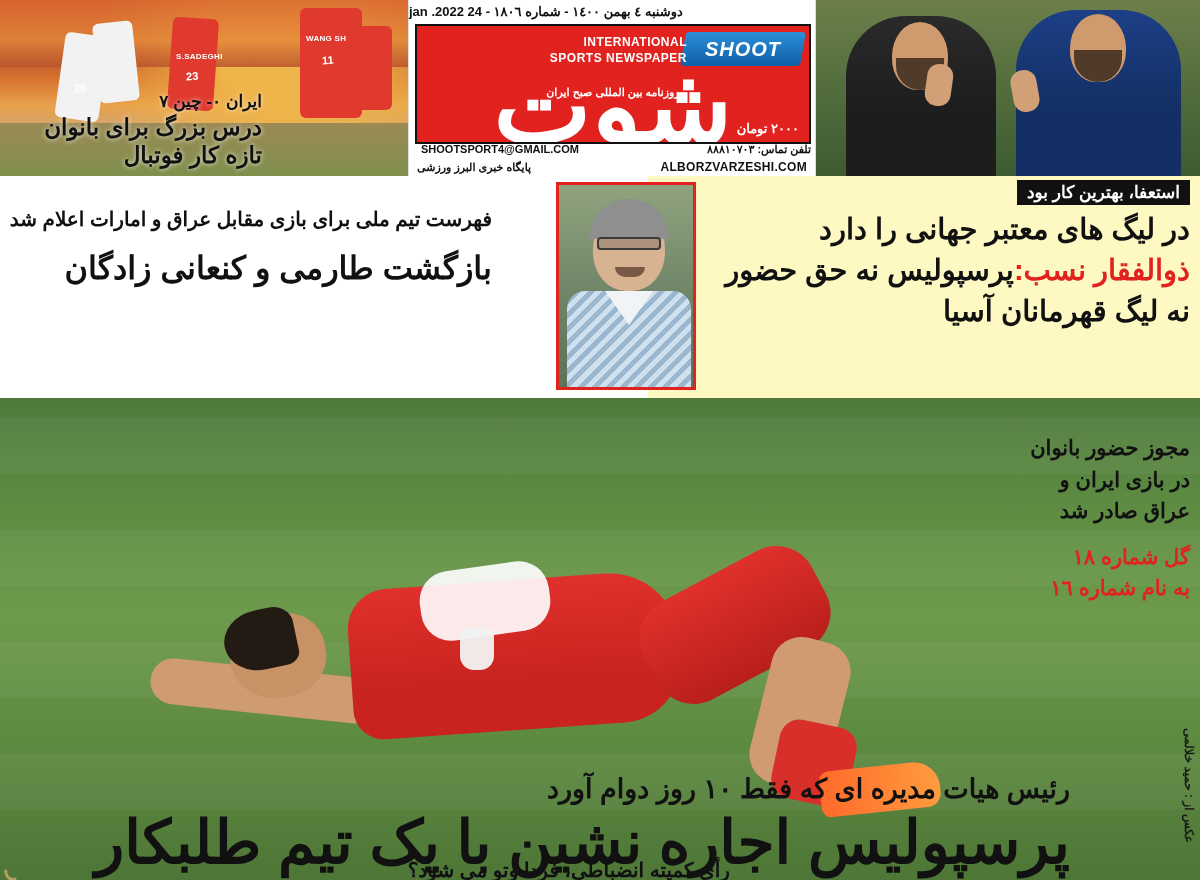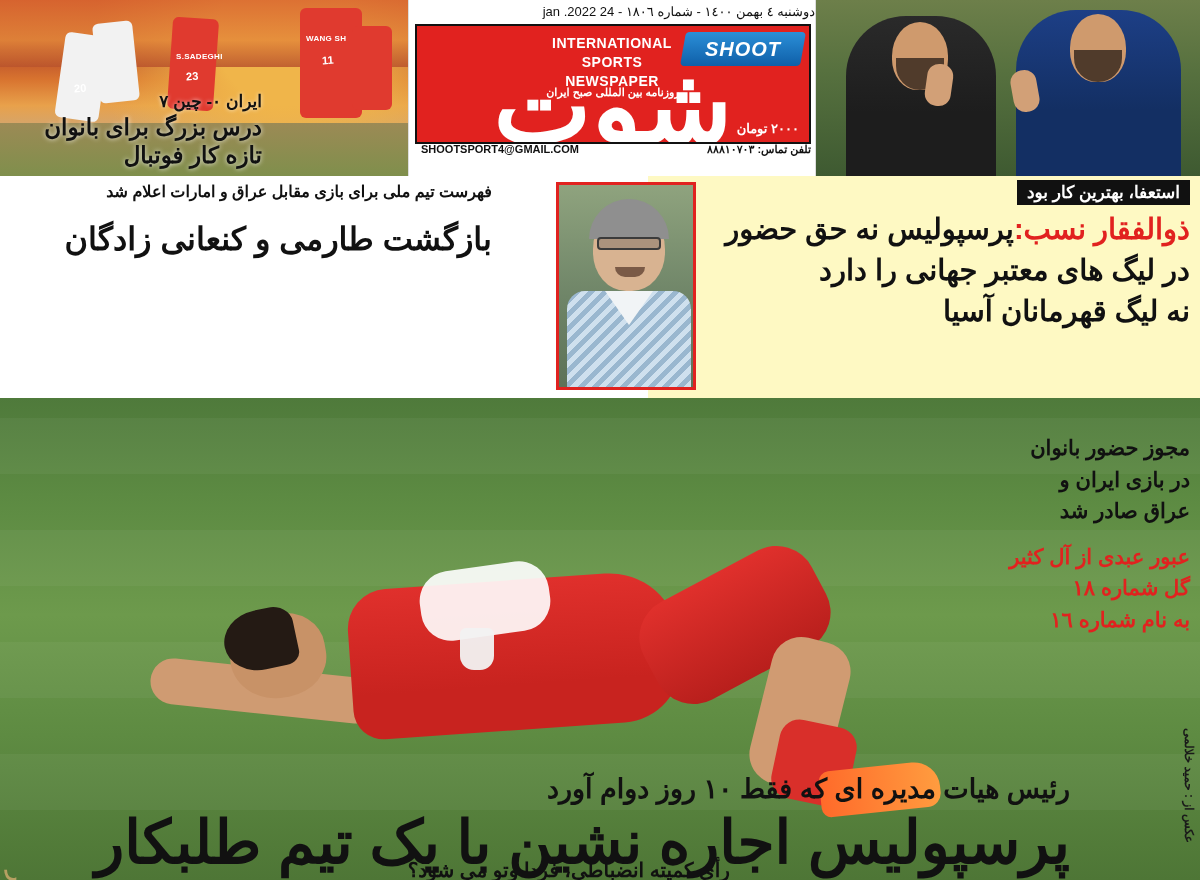--- a/index.html
+++ b/index.html
@@ -75,22 +75,22 @@
 
   
   .mh-center {
     position: absolute; left: 408px; top: 0;
     width: 408px; height: 176px;
     background: #ffffff;
     border-left: 1px solid #ddd; border-right: 1px solid #ddd;
   }
   .mh-dateline {
     position: absolute; top: 4px; left: 0; width: 100%;
-    text-align: right; direction: rtl;
-    font-size: 13px; color: #111; font-weight: normal; padding-left: 15px;
+    text-align: left; direction: rtl;
+    font-size: 13px; color: #111; font-weight: bold;
   }
   .logo-box {
     position: absolute; top: 24px; left: 6px;
     width: 396px; height: 120px;
     background: #e1221f;
     border: 2px solid #111;
     overflow: hidden;
   }
   .logo-shoot-badge {
     position: absolute; top: 6px; right: 6px;
@@ -99,22 +99,22 @@
     border-radius: 4px;
     transform: skewX(-10deg);
     display: flex; align-items: center; justify-content: center;
   }
   .logo-shoot-badge span {
     color: #fff; font-size: 20px; font-weight: bold; font-style: italic;
     transform: skewX(10deg); letter-spacing: 1px;
   }
   .logo-eng {
     position: absolute; top: 8px; left: 120px;
-    width: 150px; text-align: center; color: #fff;
-    font-size: 14px; line-height: 1.35; font-weight: bold;
+    width: 150px; color: #fff;
+    font-size: 12px; line-height: 1.35; font-weight: bold;
     letter-spacing: .5px;
   }
   .logo-fa-sub {
     position: absolute; top: 44px; left: 108px;
     width: 176px; text-align: center; color: #fff;
     font-size: 11px; direction: rtl; font-weight: bold; margin-top: 16px;
   }
   .logo-word {
     position: absolute; bottom: -16px; left: 0; width: 100%;
     text-align: center; color: #ffffff;
@@ -224,21 +224,21 @@
   }
 
   
   .nt-block {
     position: absolute; left: 0; top: 0;
     width: 500px; height: 222px;
     direction: rtl; text-align: right;
     padding: 6px 8px 0 8px;
   }
   .nt-kicker {
-    font-size: 16px; font-weight: bold; color: #111; line-height: 1.3;
+    font-size: 20px; font-weight: bold; color: #111; line-height: 1.3; margin-top: 24px;
   }
   .nt-head {
     font-size: 32px; font-weight: bold; color: #111; line-height: 1.3;
     margin-top: 16px; letter-spacing: -.5px;
   }
 
   
   .mainphoto {
     position: absolute; top: 398px; left: 0; width: 1200px; height: 482px;
     background:
@@ -388,20 +388,24 @@
         </div>
         <div class="logo-eng">
           <div>INTERNATIONAL</div>
           <div>SPORTS NEWSPAPER</div>
         </div>
         <div class="logo-fa-sub">روزنامه بین المللی صبح ایران</div>
         <div class="logo-word">شوت</div>
         <div class="logo-price">٢٠٠٠ تومان</div>
       </div>
 
+      <div class="mh-footer">
+        <div class="mh-fa-tag">پایگاه خبری البرز ورزشی</div>
+        <div class="mh-site">ALBORZVARZESHI.COM</div>
+      </div>
       <div style="position:absolute; bottom:20px; left:4px; width:100%; display:flex; flex-direction:row-reverse; justify-content:space-between; padding:0 8px; direction:rtl;">
         <div class="mh-email">SHOOTSPORT4@GMAIL.COM</div>
         <div class="mh-contact">تلفن تماس: ٨٨٨١٠٧٠٣</div>
       </div>
     </div>
 
     <div class="mh-photo-right">
       <div class="mhr-p1">
         <div class="face" style="left:46px; top:6px;"></div>
         <div class="beard" style="left:50px; top:42px;"></div>
@@ -413,22 +417,22 @@
       </div>
       <div class="thumb" style="left:196px; top:70px; transform:rotate(-10deg);"></div>
     </div>
   </div>
 
   <div class="band2">
 
     <div class="quote-block">
       <div class="quote-kicker">استعفا، بهترین کار بود</div>
       <div class="quote-main">
+        <div>در لیگ های معتبر جهانی را دارد</div>
         <div><span class="hl">ذوالفقار نسب:</span><span>پرسپولیس نه حق حضور</span></div>
-        <div>در لیگ های معتبر جهانی را دارد</div>
         <div>نه لیگ قهرمانان آسیا</div>
       </div>
     </div>
 
     <div class="portrait">
       <div class="p-body"></div>
       <div class="p-collar"></div>
       <div class="p-head"></div>
       <div class="p-hair"></div>
       <div class="p-glasses"></div>
@@ -458,21 +462,20 @@
       <div class="lp-shin"></div>
       <div class="lp-sock"></div>
       <div class="lp-boot"></div>
     </div>
 
     <div class="side-col">
       <div class="side-line">مجوز حضور بانوان</div>
       <div class="side-line">در بازی ایران و</div>
       <div class="side-line">عراق صادر شد</div>
       <div class="side-gap"></div>
-      <div class="side-line red">عبور عبدی از آل کثیر</div>
       <div class="side-line red">گل شماره ١٨</div>
       <div class="side-line red">به نام شماره ١٦</div>
     </div>
 
     <div class="photo-credit">عکس از : حمید خلالمی</div>
 
     <div class="vstamp">جسار</div>
 
     <div class="ghale">
       <div class="ghale-kicker">رأی کمیته انضباطی، فردا وتو می شود؟</div>

